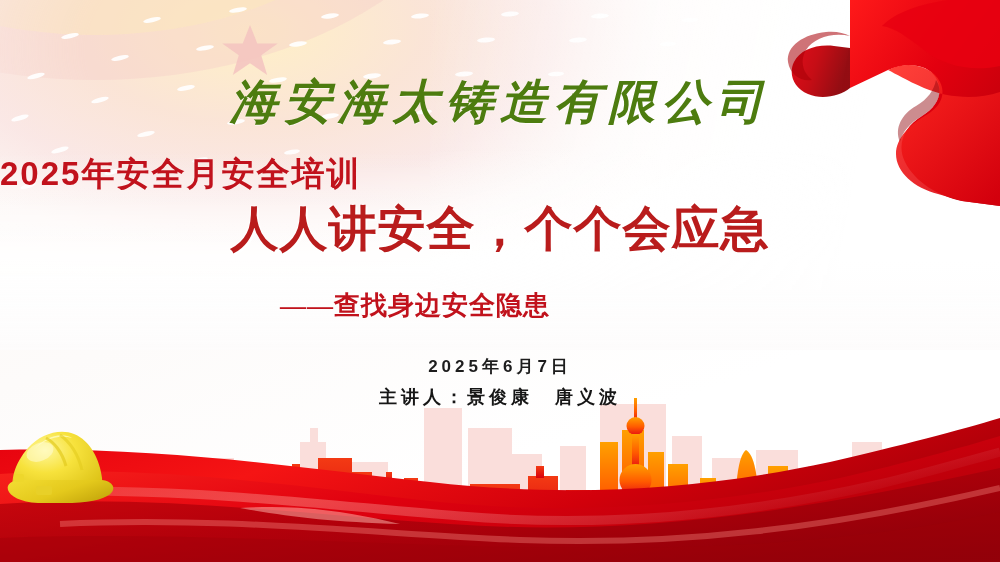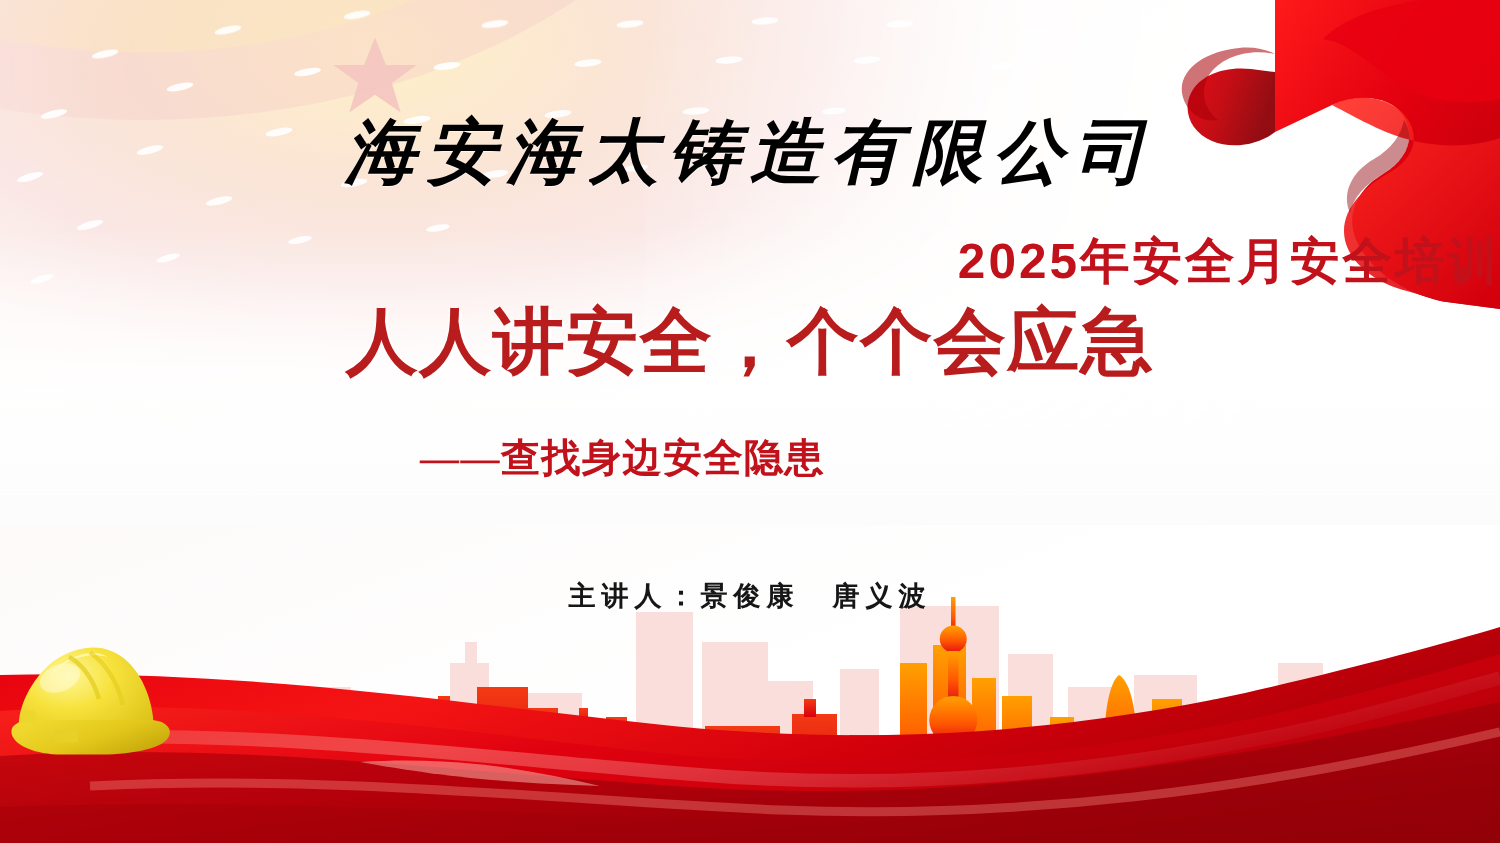--- a/index.html
+++ b/index.html
@@ -44,25 +44,25 @@
   .silk{position:absolute;left:0;bottom:0;width:1000px;height:150px;}
 
   
   .helmet{position:absolute;left:2px;top:418px;width:118px;height:92px;}
 
   
   .text-layer{position:absolute;inset:0;}
 
   .company{position:absolute;left:0;right:0;top:78px;text-align:center;
     font-family:"DejaVu Serif","Liberation Serif",serif;
-    font-size:47px;line-height:1;font-weight:700;color:#000000;
+    font-size:47px;line-height:1;font-weight:700;color:#4d7c0f;
     font-style:italic;letter-spacing:7px;
     text-shadow:0 1px 0 rgba(255,255,255,.6);}
 
-  .subtitle{position:absolute;left:0;right:0;top:157px;text-align:right;
+  .subtitle{position:absolute;left:0;right:0;top:157px;text-align:left;
     font-size:33px;line-height:1;font-weight:700;color:#c1121c;
     letter-spacing:2px;}
 
   .slogan{position:absolute;left:0;right:0;top:205px;text-align:center;
     font-size:48px;line-height:1;font-weight:700;color:#b91c1c;
     letter-spacing:1px;
     text-shadow:2px 2px 0 rgba(255,255,255,.85),-1px -1px 0 rgba(255,255,255,.55);}
 
   .tagline{position:absolute;left:0;right:0;top:293px;text-align:center;
     padding-right:170px;
@@ -316,16 +316,17 @@
     <rect x="34" y="68" width="16" height="9" rx="2" fill="#e8d028"></rect>
     <rect x="12" y="56" width="10" height="8" rx="2" fill="#eed72c"></rect>
     <ellipse cx="38" cy="34" rx="14" ry="9" fill="#fffde0" opacity=".5" transform="rotate(-22 38 34)"></ellipse>
   </svg>
 
   <div class="text-layer">
     <div class="company">海安海太铸造有限公司</div>
     <div class="subtitle">2025年安全月安全培训</div>
     <div class="slogan">人人讲安全，个个会应急</div>
     <div class="tagline">——查找身边安全隐患</div>
+    <div class="date">2025年6月7日</div>
     <div class="presenter">主讲人：景俊康　唐义波</div>
   </div>
 
 </div>
 
 </body></html>

